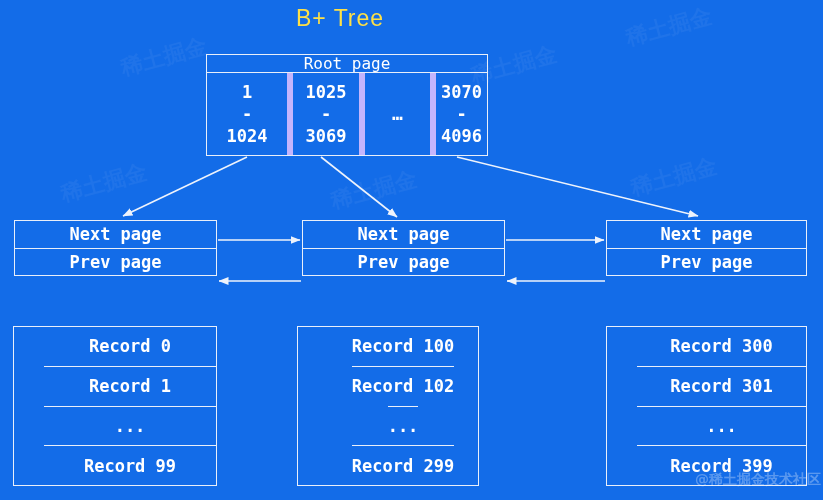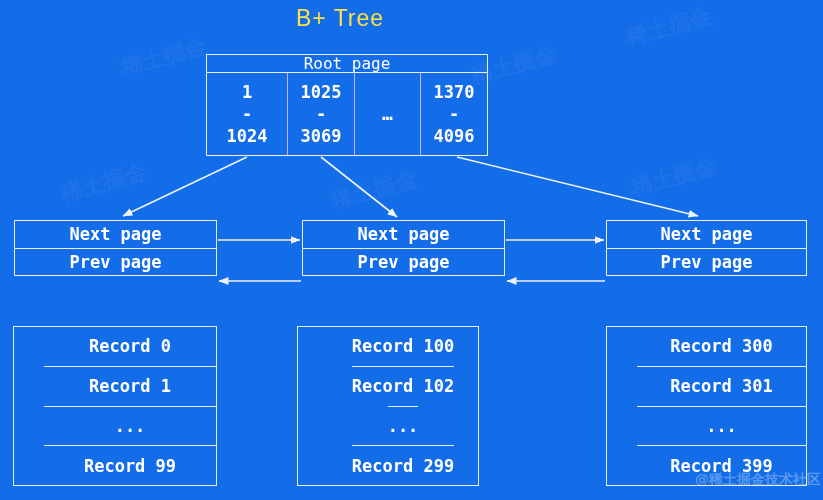--- a/index.html
+++ b/index.html
@@ -40,21 +40,21 @@
     border-bottom: 1px solid #e9effa;
     display: flex; align-items: center; justify-content: center;
     font-size: 16px; font-weight: normal;
   }
   #root-page .root-cells { flex: 1; display: flex; }
   .root-cell {
     display: flex; flex-direction: column;
     align-items: center; justify-content: center;
     font-size: 17px; font-weight: bold; line-height: 22px;
   }
-  .root-cell + .root-cell { border-left: 1px solid #c4b5fd; }
+  .root-cell + .root-cell { border-left: 6px solid #c4b5fd; }
   .root-cell.c1 { flex: 0 0 80px; }
   .root-cell.c2 { flex: 0 0 66px; }
   .root-cell.c3 { flex: 0 0 65px; font-size: 18px; }
   .root-cell.c4 { flex: 1; }
 
   
   .leaf-page { display: flex; flex-direction: column; height: 56px; top: 220px; }
   .leaf-page .row {
     flex: 1;
     display: flex; align-items: center; justify-content: center;
@@ -138,21 +138,21 @@
       </div>
       <div class="root-cell c2">
         <span>1025</span>
         <span>-</span>
         <span>3069</span>
       </div>
       <div class="root-cell c3">
         <span>…</span>
       </div>
       <div class="root-cell c4">
-        <span>1370</span>
+        <span>3070</span>
         <span>-</span>
         <span>4096</span>
       </div>
     </div>
   </div>
 
   <div class="node leaf-page" id="leaf-0">
     <div class="row">Next page</div>
     <div class="row">Prev page</div>
   </div>

